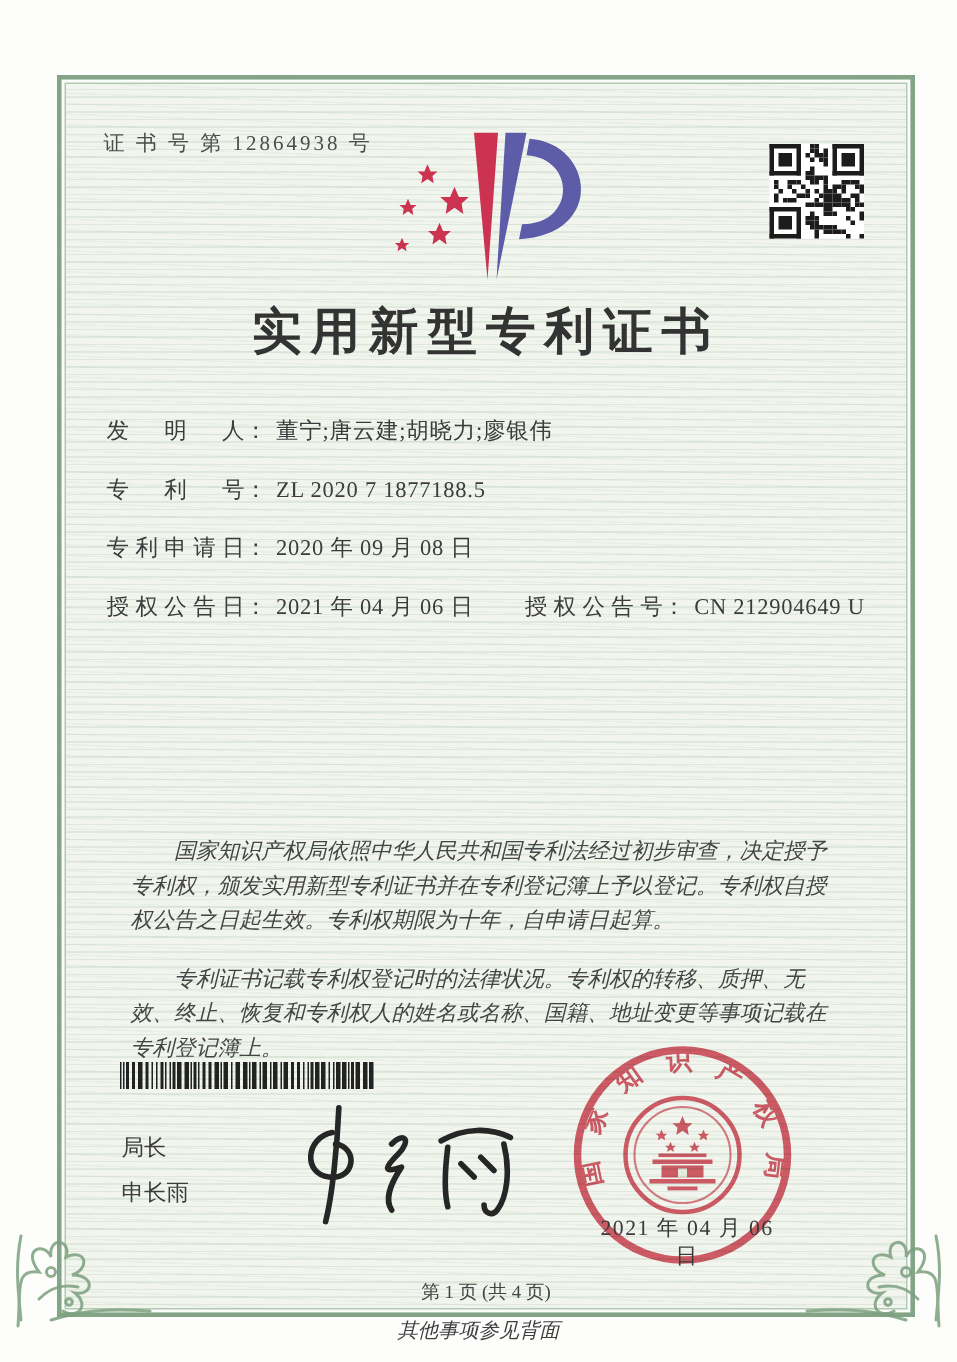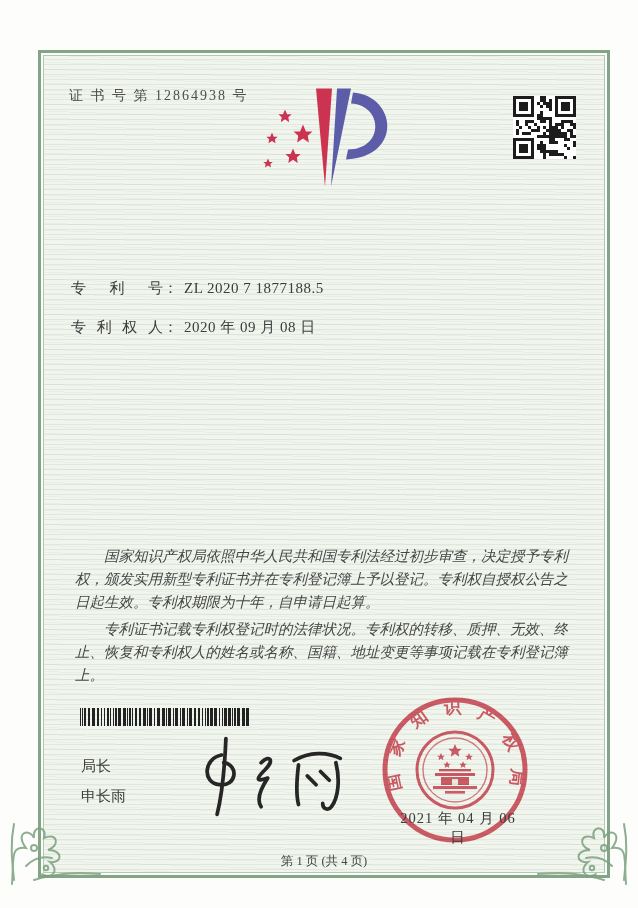--- a/index.html
+++ b/index.html
@@ -40,21 +40,21 @@
   .f-colon{display:inline-block;vertical-align:top;}
   .f-value{display:inline-block;vertical-align:top;margin-left:6px;letter-spacing:0.5px;}
   .addr .f-value{width:392px;}
   .addr .f-value span{display:block;}
   .pair2{margin-left:34px;}
   .paragraphs{
     position:absolute;left:30px;top:488px;width:510px;
     font-size:14.5px;line-height:23px;color:#454545;
     font-style:italic;
   }
-  .paragraphs p{margin:4px;text-indent:2em;}
+  .paragraphs p{margin:16px;text-indent:2em;}
   .barcode{position:absolute;left:39px;top:655px;width:172px;height:18px;}
   .officer{position:absolute;left:40px;top:698px;font-size:15px;line-height:30px;color:#3c3c3c;font-family:"Liberation Sans","DejaVu Sans",sans-serif;}
   .signature{position:absolute;left:140px;top:680px;width:180px;height:88px;}
   .seal{position:absolute;left:334px;top:637px;width:160px;height:160px;mix-blend-mode:multiply;opacity:0.92;}
   .seal-date{
     position:absolute;left:352px;top:756px;width:130px;text-align:center;
     font-size:14.5px;color:#3a3a3a;z-index:5;letter-spacing:1px;
   }
   .page-line{position:absolute;left:0;top:800px;width:100%;text-align:center;font-size:12.5px;color:#444;}
   .back-note{position:absolute;left:0;top:878px;width:100%;text-align:center;font-size:13.5px;color:#3f3f3f;font-style:italic;}
@@ -220,27 +220,34 @@
           <div style="position: absolute; background: rgb(28, 28, 28); left: 39px; top: 57px; width: 3px; height: 3px;"></div>
           <div style="position: absolute; background: rgb(28, 28, 28); left: 42px; top: 57px; width: 3px; height: 3px;"></div>
           <div style="position: absolute; background: rgb(28, 28, 28); left: 45px; top: 57px; width: 3px; height: 3px;"></div>
           <div style="position: absolute; background: rgb(28, 28, 28); left: 48px; top: 57px; width: 3px; height: 3px;"></div>
           <div style="position: absolute; background: rgb(28, 28, 28); left: 30px; top: 60px; width: 3px; height: 3px;"></div>
           <div style="position: absolute; background: rgb(28, 28, 28); left: 51px; top: 60px; width: 3px; height: 3px;"></div>
           <div style="position: absolute; background: rgb(28, 28, 28); left: 60px; top: 60px; width: 3px; height: 3px;"></div>
         </div>
     </div>
 
+    <div class="title">实用新型专利证书</div>
 
     <div class="fields">
       <div class="row">
+        <span class="f-label">发明人</span><span class="f-colon">：</span><span class="f-value">董宁;唐云建;胡晓力;廖银伟</span>
+      </div>
+      <div class="row">
         <span class="f-label">专利号</span><span class="f-colon">：</span><span class="f-value">ZL 2020 7 1877188.5</span>
       </div>
       <div class="row">
-        <span class="f-label">专利权人</span><span class="f-colon">：</span><span class="f-value">2020 年 09 月 08 日</span>
+        <span class="f-label">专利申请日</span><span class="f-colon">：</span><span class="f-value">2020 年 09 月 08 日</span>
+      </div>
+      <div class="row">
+        <span><span class="f-label">授权公告日</span><span class="f-colon">：</span><span class="f-value">2021 年 04 月 06 日</span></span><span class="pair2"><span class="f-label">授权公告号</span><span class="f-colon">：</span><span class="f-value">CN 212904649 U</span></span>
       </div>
     </div>
 
     <div class="paragraphs">
       <p>国家知识产权局依照中华人民共和国专利法经过初步审查，决定授予专利权，颁发实用新型专利证书并在专利登记簿上予以登记。专利权自授权公告之日起生效。专利权期限为十年，自申请日起算。</p>
       <p>专利证书记载专利权登记时的法律状况。专利权的转移、质押、无效、终止、恢复和专利权人的姓名或名称、国籍、地址变更等事项记载在专利登记簿上。</p>
     </div>
 
     <div class="barcode">
         <div style="position: absolute; top: 0px; height: 100%; background: rgb(34, 34, 34); left: 0px; width: 1px;"></div>
@@ -359,13 +366,14 @@
     <g fill="none" stroke="#7ca07f" stroke-width="2" stroke-linecap="round" opacity="0.85">
       <path d="M8,96 C10,70 6,58 22,60 C10,44 26,40 30,50 C28,36 44,38 40,50 C54,44 56,58 44,62 C60,62 58,76 46,74 C56,82 48,92 38,86"></path>
       <path d="M30,92 C50,86 66,84 96,86"></path>
       <path d="M10,36 C6,56 8,72 10,92"></path>
       <path d="M22,78 C30,70 38,68 48,70"></path>
       <circle cx="30" cy="60" r="3"></circle>
       <circle cx="42" cy="80" r="2.2"></circle>
     </g>
   </svg>
 
+  <div class="back-note">其他事项参见背面</div>
 </div>
 
 </body></html>

